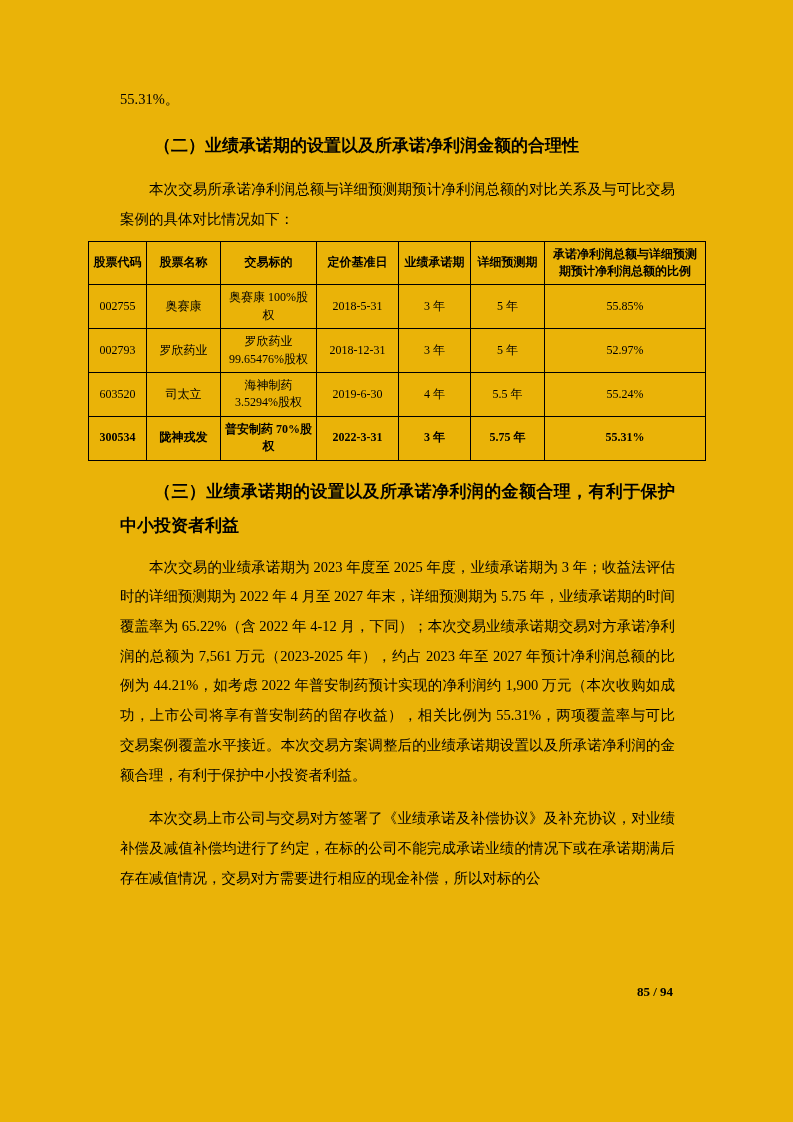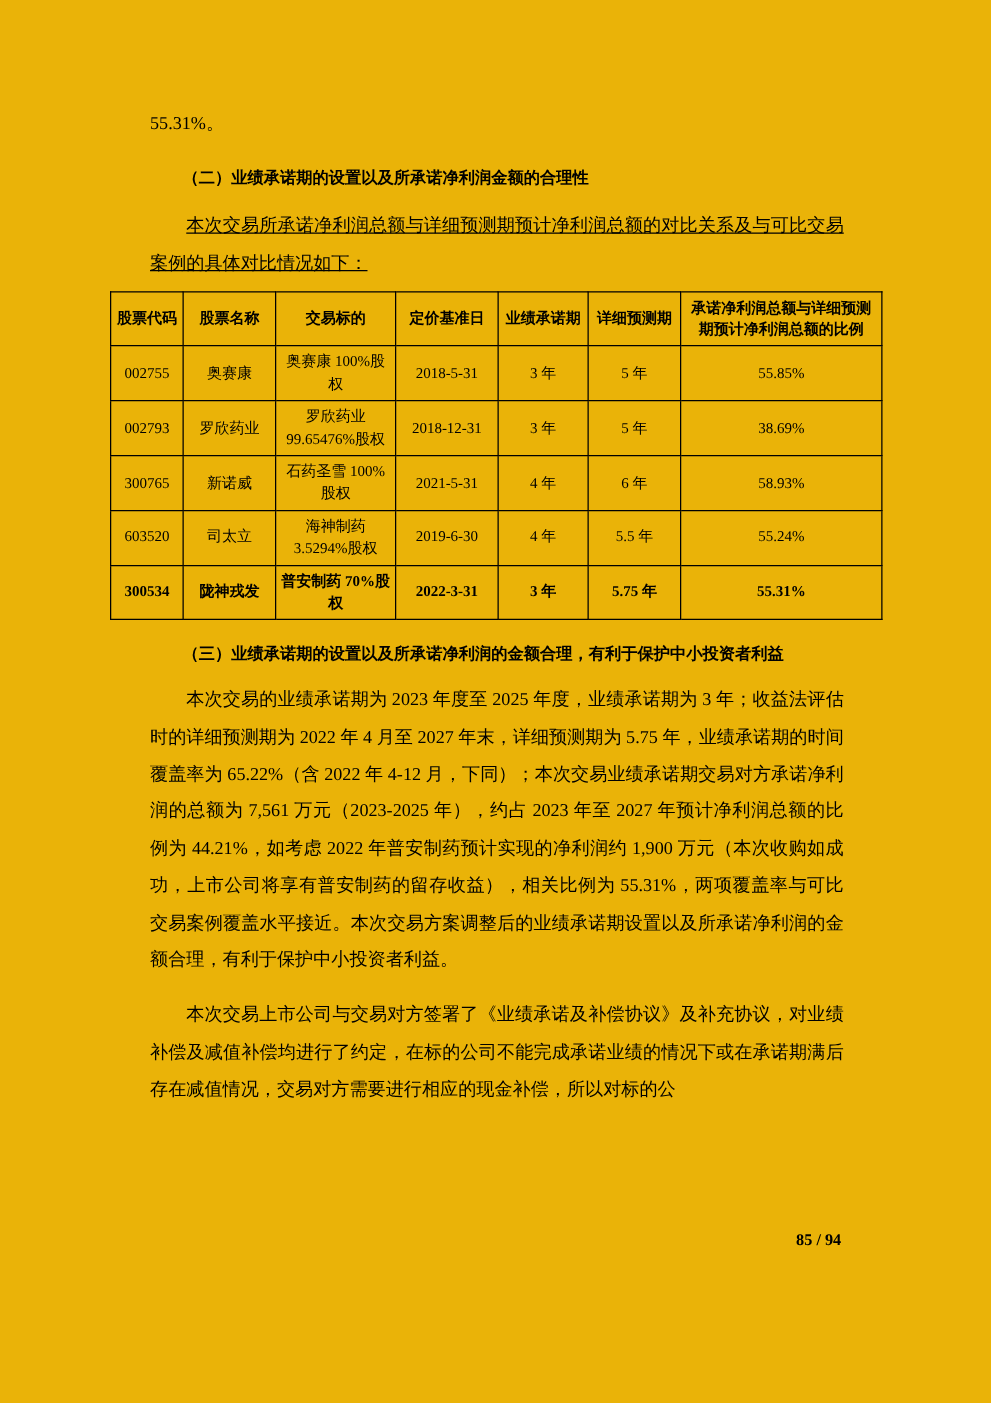--- a/index.html
+++ b/index.html
@@ -19,35 +19,34 @@
     font-size: 14.5px;
     line-height: 2.05;
     text-align: justify;
   }
   .frag {
     font-size: 14.5px;
     line-height: 1.6;
     margin: 0 0 18px 0;
   }
   h3.sec-heading {
-    font-size: 13px;
+    font-size: 17px;
     font-weight: bold;
     line-height: 2.0;
     margin: 14px 0 10px 0;
     text-indent: 2em;
     text-align: justify;
   }
   p.para {
     margin: 0 0 14px 0;
     text-indent: 2em;
   }
   p.para-tight {
     margin: 12px 0 4px 0;
     text-indent: 2em;
-    text-decoration: underline;
   }
   table.cmp-table {
     border-collapse: collapse;
     table-layout: fixed;
     width: 617px;
     margin: 6px 0 8px -32px;
     font-family: "Liberation Serif", "DejaVu Serif", serif;
   }
   table.cmp-table th, table.cmp-table td {
     border: 1px solid #000000;
@@ -122,30 +121,21 @@
           <td>5 年</td>
           <td>55.85%</td>
         </tr>
         <tr>
           <td>002793</td>
           <td>罗欣药业</td>
           <td>罗欣药业 99.65476%股权</td>
           <td>2018-12-31</td>
           <td>3 年</td>
           <td>5 年</td>
-          <td>38.69%</td>
-        </tr>
-        <tr>
-          <td>300765</td>
-          <td>新诺威</td>
-          <td>石药圣雪 100%股权</td>
-          <td>2021-5-31</td>
-          <td>4 年</td>
-          <td>6 年</td>
-          <td>58.93%</td>
+          <td>52.97%</td>
         </tr>
         <tr>
           <td>603520</td>
           <td>司太立</td>
           <td>海神制药 3.5294%股权</td>
           <td>2019-6-30</td>
           <td>4 年</td>
           <td>5.5 年</td>
           <td>55.24%</td>
         </tr>

